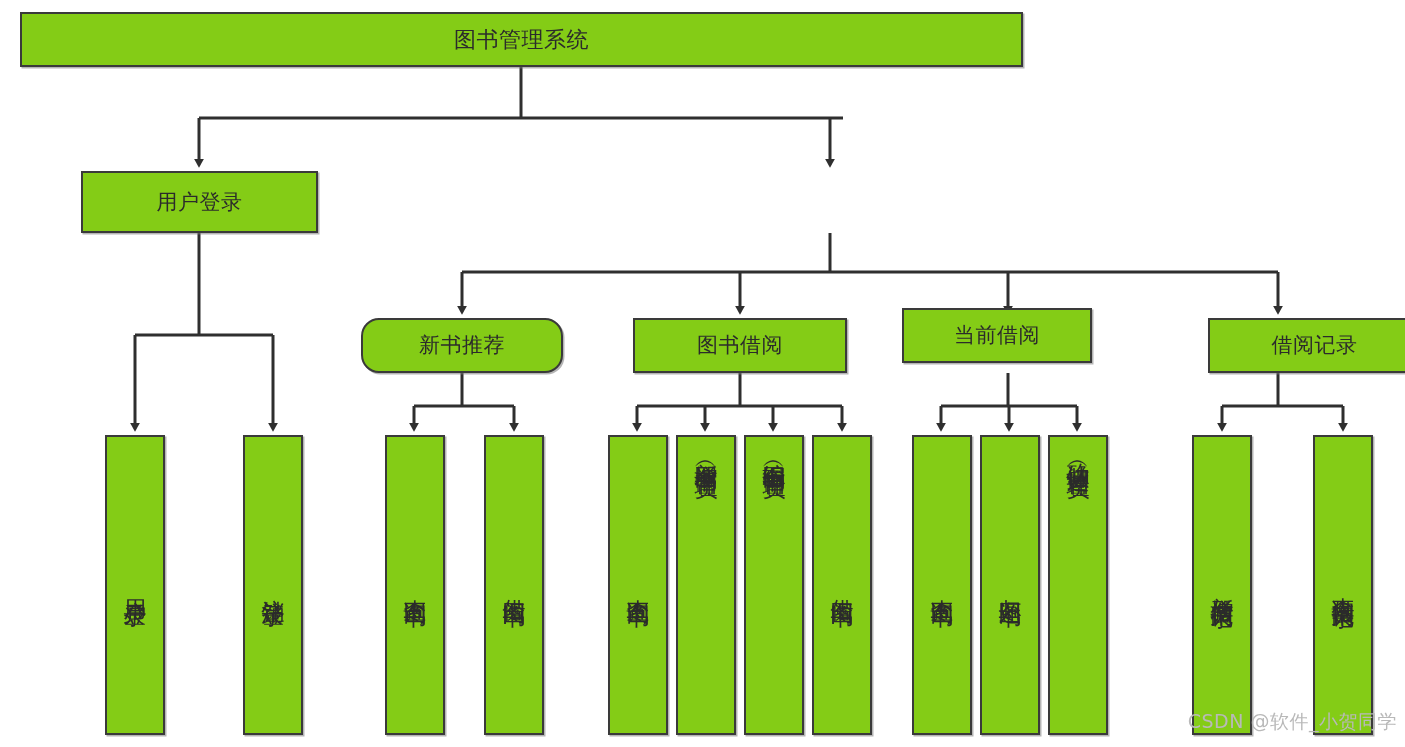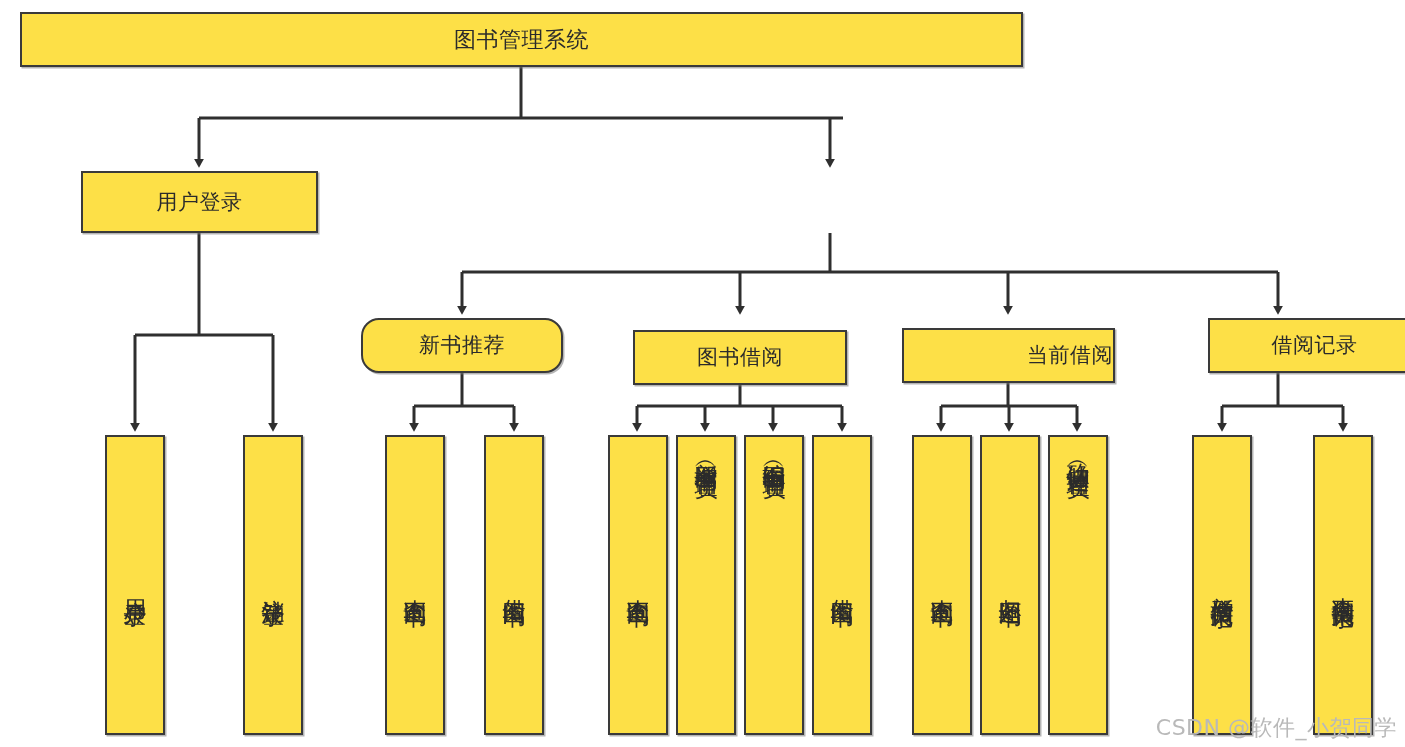--- a/index.html
+++ b/index.html
@@ -9,21 +9,21 @@
     background:#ffffff;
     font-family:"DejaVu Sans","Liberation Sans",sans-serif;
     overflow:hidden;
   }
   #canvas{position:relative;width:1405px;height:747px;}
   svg#wires{position:absolute;left:0;top:0;width:1405px;height:747px;}
 
   .node{
     position:absolute;
     box-sizing:border-box;
-    background:#fde047;
+    background:#84cc16;
     border:2px solid #3a3a3a;
     box-shadow:1.5px 1.5px 0 0 rgba(120,120,120,0.55);
     display:flex;align-items:center;justify-content:center;
     color:#2b2b2b;
   }
   .node .lbl{
     display:block;
     line-height:1.18;
     white-space:pre;
     text-align:center;
@@ -37,22 +37,22 @@
     writing-mode:vertical-rl;
     text-orientation:upright;
     font-size:23px;
     letter-spacing:2px;
     line-height:1;
   }
   .node.vert.mid{align-items:center;padding-top:0;}
 
   .watermark{
     position:absolute;
-    right:8px;bottom:4px;
-    font-size:22px;
+    right:8px;bottom:12px;
+    font-size:19px;
     color:#b9b9b9;
     letter-spacing:0.5px;
     white-space:nowrap;
     user-select:none;
   }
 </style>
 </head>
 <body>
 
 <div id="canvas">
@@ -111,24 +111,24 @@
     <span class="lbl">图书管理系统</span>
   </div>
 
   <div class="node horiz" style="left:81px;top:171px;width:237px;height:62px;">
     <span class="lbl">用户登录</span>
   </div>
 
   <div class="node horiz" style="left:361px;top:318px;width:202px;height:55px;border-radius:18px;">
     <span class="lbl">新书推荐</span>
   </div>
-  <div class="node horiz" style="left:633px;top:318px;width:214px;height:55px;margin-top:12px;">
+  <div class="node horiz" style="left:633px;top:318px;width:214px;height:55px;">
     <span class="lbl">图书借阅</span>
   </div>
-  <div class="node horiz" style="left:902px;top:328px;width:213px;height:55px;justify-content:flex-end;">
+  <div class="node horiz" style="left:902px;top:308px;width:190px;height:55px;">
     <span class="lbl">当前借阅</span>
   </div>
   <div class="node horiz" style="left:1172px;top:318px;width:213px;height:55px;margin-left:36px;">
     <span class="lbl">借阅记录</span>
   </div>
 
   <div class="node vert mid" style="left:105px;top:435px;width:60px;height:300px;">
     <span class="lbl">用户登录</span>
   </div>
   <div class="node vert mid" style="left:243px;top:435px;width:60px;height:300px;">

